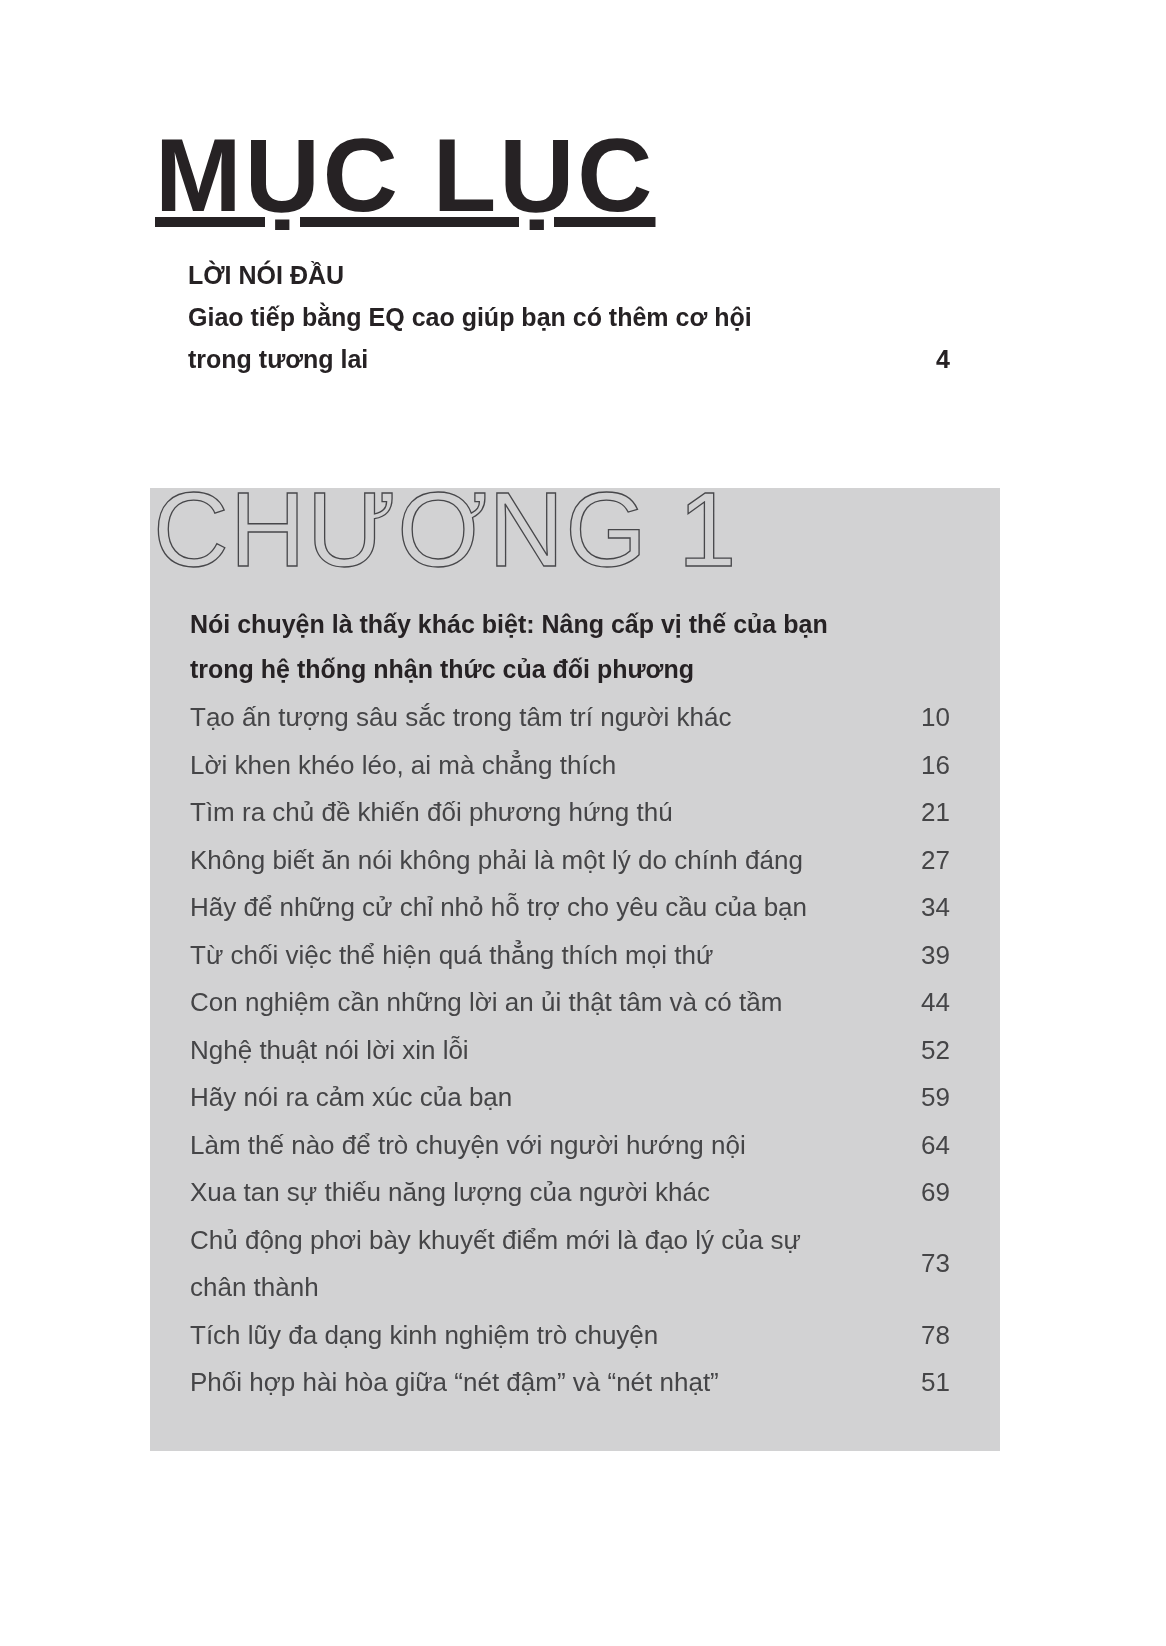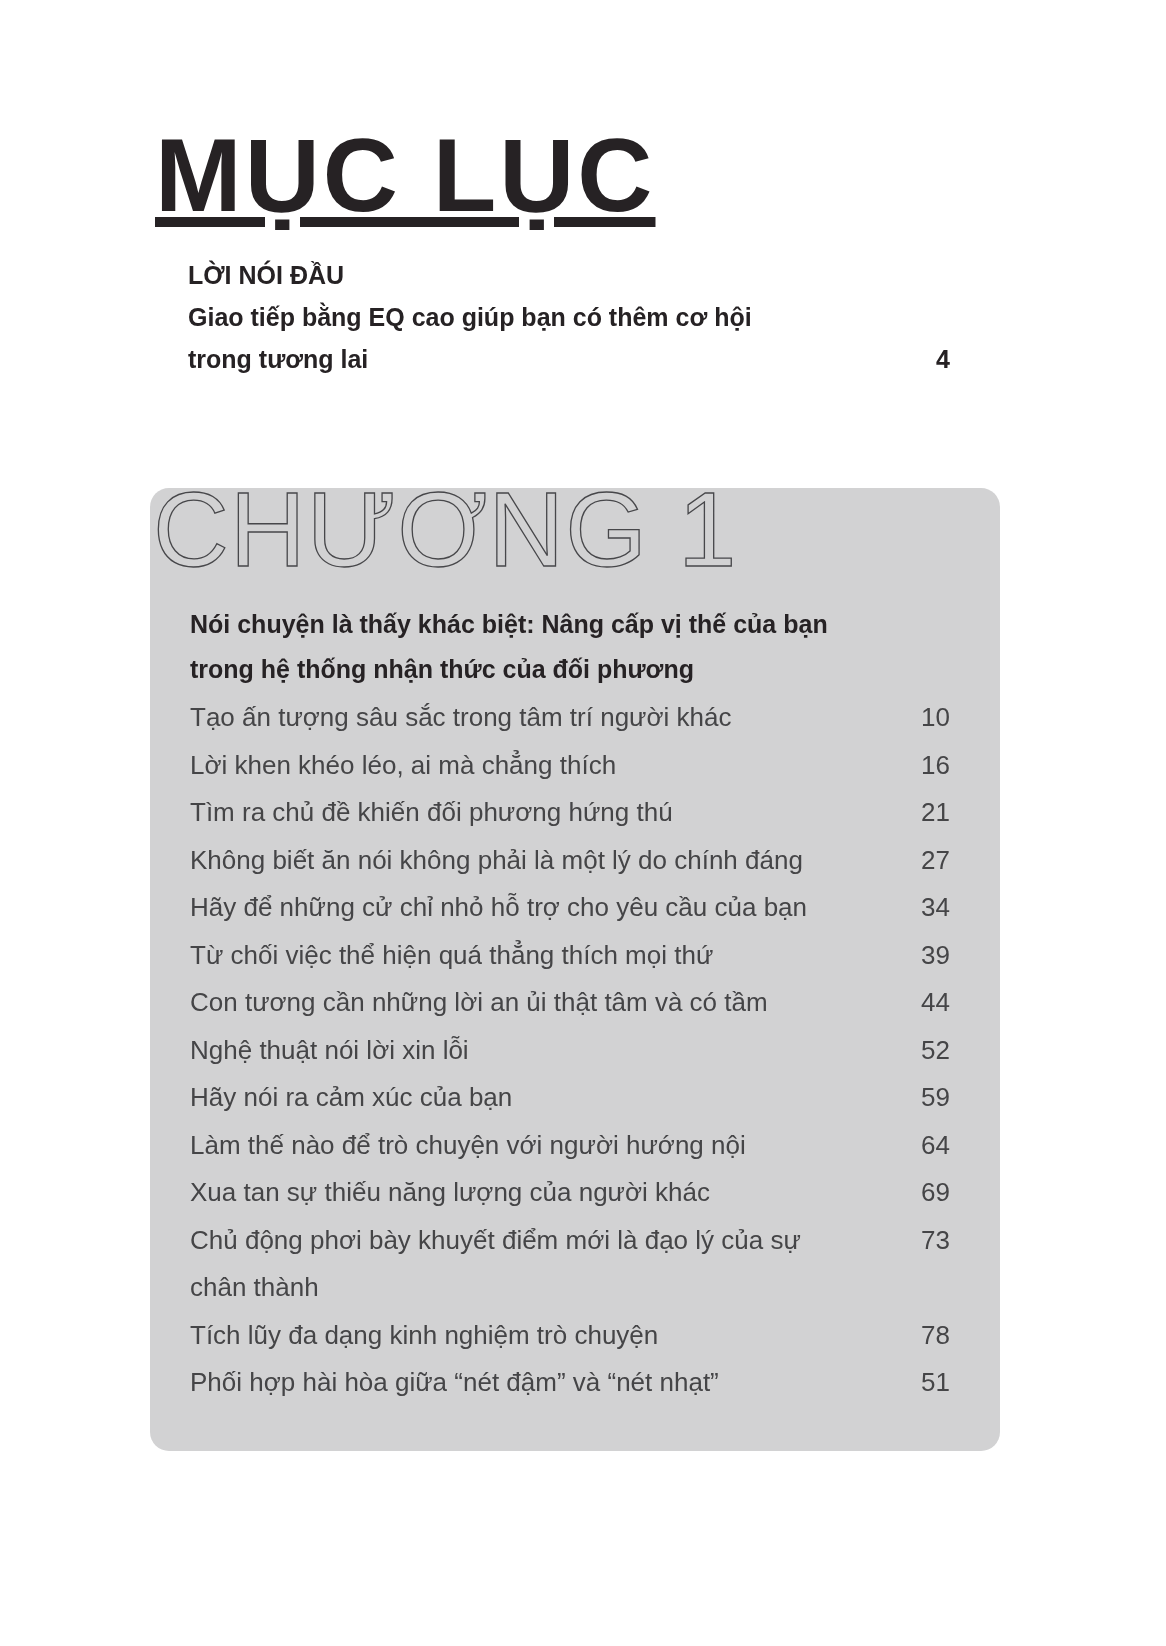--- a/index.html
+++ b/index.html
@@ -64,21 +64,20 @@
   .chapter-box {
     position: absolute;
     left: 150px;
     top: 488px;
     width: 850px;
     height: 963px;
     background: #d2d2d3;
     box-sizing: border-box;
     padding: 0 50px 0 40px;
     overflow: visible;
-    border-radius: 19px;
   }
 
   
   .chapter-heading {
     margin: -3px 0 0 -37px;
     font-size: 105px;
     line-height: 90px;
     font-weight: 400;
     letter-spacing: 1px;
     color: #3f3f41;
@@ -101,21 +100,21 @@
 
   
   .toc {
     list-style: none;
     margin: 2px 0 0 0;
     padding: 0;
   }
   .toc-row {
     display: flex;
     justify-content: space-between;
-    align-items: flex-start;
+    align-items: center;
   }
   .toc-title {
     font-size: 26px;
     line-height: 47.5px;
     font-weight: 400;
     color: #454547;
   }
   .toc-page {
     font-size: 26px;
     line-height: 47.5px;
@@ -164,21 +163,21 @@
       </li>
       <li class="toc-row">
         <span class="toc-title pre">Hãy để những cử chỉ nhỏ hỗ trợ cho yêu cầu của bạn</span>
         <span class="toc-page">34</span>
       </li>
       <li class="toc-row">
         <span class="toc-title pre">Từ chối việc thể hiện quá thẳng thích mọi thứ</span>
         <span class="toc-page">39</span>
       </li>
       <li class="toc-row">
-        <span class="toc-title pre">Con tương cần những lời an ủi thật tâm và có tầm</span>
+        <span class="toc-title pre">Con nghiệm cần những lời an ủi thật tâm và có tầm</span>
         <span class="toc-page">44</span>
       </li>
       <li class="toc-row">
         <span class="toc-title pre">Nghệ thuật nói lời xin lỗi</span>
         <span class="toc-page">52</span>
       </li>
       <li class="toc-row">
         <span class="toc-title pre">Hãy nói ra cảm xúc của bạn</span>
         <span class="toc-page">59</span>
       </li>

